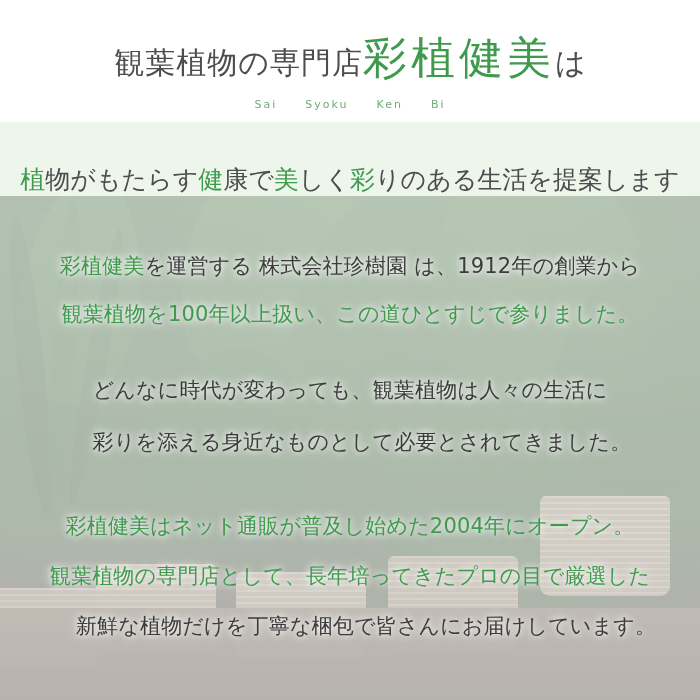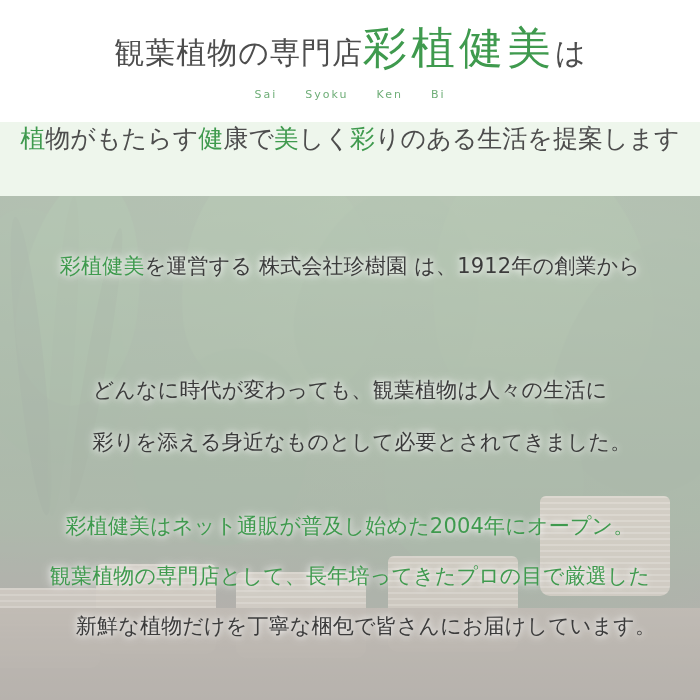--- a/index.html
+++ b/index.html
@@ -19,21 +19,21 @@
     position: relative;
     width: 700px;
     height: 700px;
     background: #ffffff;
   }
 
   
   .header {
     position: absolute;
     left: 0;
-    top: 0;
+    top: 10px;
     width: 700px;
     height: 136px;
     background: #ffffff;
     box-sizing: border-box;
   }
   .headline {
     position: absolute;
     left: 0;
     top: 26px;
     width: 700px;
@@ -76,21 +76,21 @@
 
   
   .band {
     position: absolute;
     left: 0;
     top: 122px;
     width: 700px;
     height: 74px;
     background: #eef6ec;
     display: flex;
-    align-items: flex-start;
+    align-items: flex-end;
     justify-content: center;
   }
   .band-text {
     font-size: 25px;
     color: #4d4d4d;
     white-space: nowrap;
     letter-spacing: 0px;
   }
   .band-text .hl { color: #3f9a4e; }
 
@@ -239,20 +239,23 @@
     <div class="ph-pot" style="left:-10px; top:392px; width:110px; height:80px; background:#bda88a;"></div>
 
     <div class="ph-floor"></div>
     <div class="ph-shade"></div>
     <div class="ph-veil"></div>
 
     <div class="photo-copy">
       <div class="copy-line l1">
         <span class="hl">彩植健美</span><span class="dark">を運営する 株式会社珍樹園 は、1912年の創業から</span>
       </div>
+      <div class="copy-line l2 hl">
+        <span class="hl">観葉植物を100年以上扱い、この道ひとすじで参りました。</span>
+      </div>
       <div class="copy-line l3">
         <span class="dark">どんなに時代が変わっても、観葉植物は人々の生活に</span>
       </div>
       <div class="copy-line l4">
         <span class="dark">彩りを添える身近なものとして必要とされてきました。</span>
       </div>
       <div class="copy-line l5">
         <span class="hl">彩植健美</span><span class="hl">はネット通販が普及し始めた2004年にオープン。</span>
       </div>
       <div class="copy-line l6">

